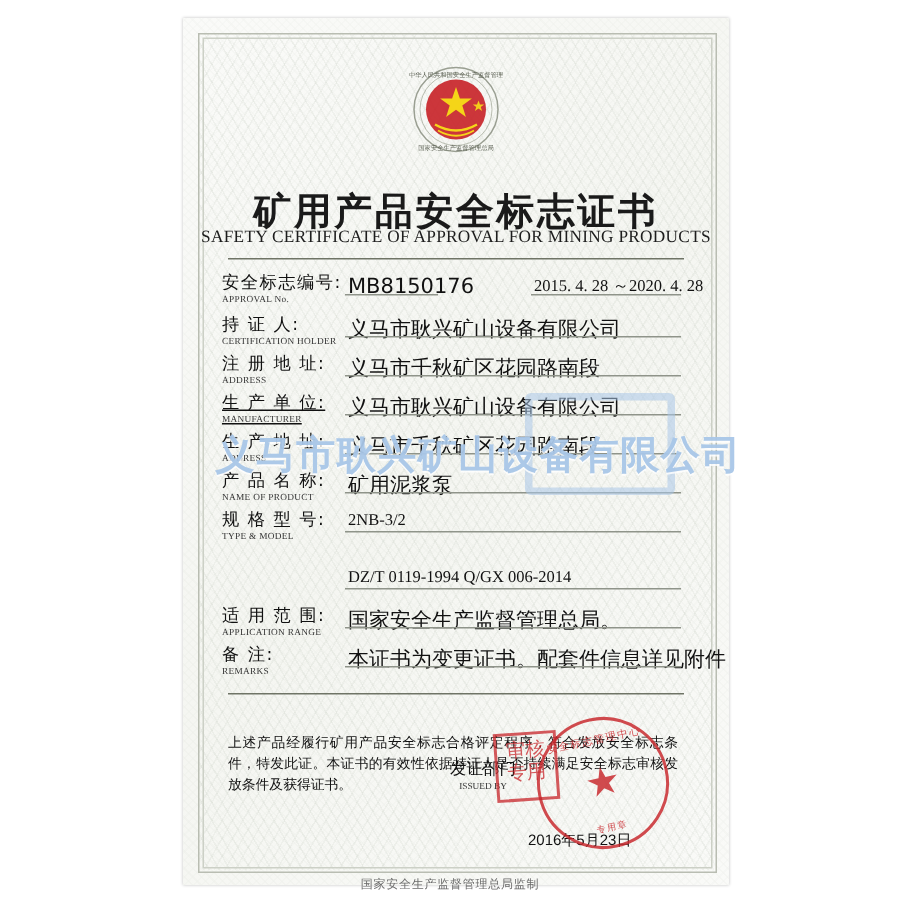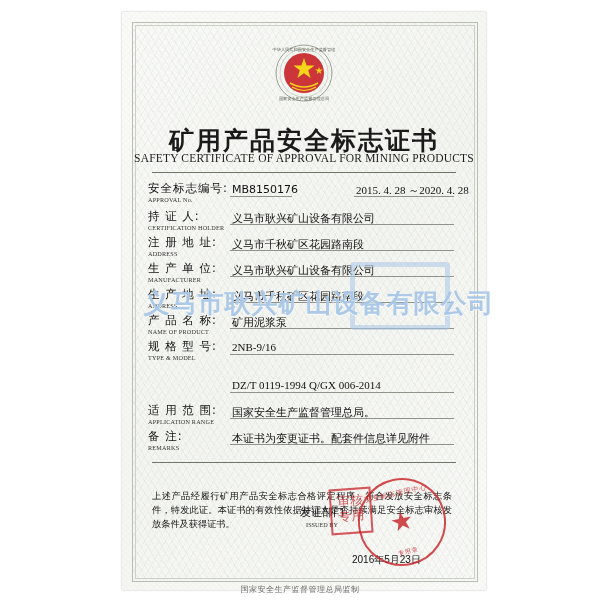--- a/index.html
+++ b/index.html
@@ -71,21 +71,21 @@
     display:block;line-height:13px;
   }
   .lbl-en{
     font-family:"Liberation Serif", serif;
     font-size:6.2px;letter-spacing:0.2px;color:#333;
     display:block;line-height:8px;margin-top:1px;
   }
   .val{
     position:absolute;
     font-family:"DejaVu Sans", sans-serif;
-    font-size:11px;color:#111;white-space:nowrap;
+    font-size:14px;color:#111;white-space:nowrap;
   }
   .val-serif{
     font-family:"Liberation Serif", serif;
     font-size:11px;
   }
 
   
   .uline{position:absolute;height:1px;background:#8f948a;}
 
   
@@ -216,21 +216,21 @@
   <div class="val" style="left:232px;top:211px;">义马市耿兴矿山设备有限公司</div>
   <div class="uline" style="left:230px;top:224px;width:224px;"></div>
 
   <div class="row" style="left:148px;top:236px;">
     <span class="lbl-cn">注 册 地 址:</span>
     <span class="lbl-en">ADDRESS</span>
   </div>
   <div class="val" style="left:232px;top:237px;">义马市千秋矿区花园路南段</div>
   <div class="uline" style="left:230px;top:250px;width:224px;"></div>
 
-  <div class="row" style="left:148px;top:262px;">
+  <div class="row" style="left:148px;top:262px;text-decoration:underline;">
     <span class="lbl-cn">生 产 单 位:</span>
     <span class="lbl-en">MANUFACTURER</span>
   </div>
   <div class="val" style="left:232px;top:263px;">义马市耿兴矿山设备有限公司</div>
   <div class="uline" style="left:230px;top:276px;width:224px;"></div>
 
   <div class="row" style="left:148px;top:288px;">
     <span class="lbl-cn">生 产 地 址:</span>
     <span class="lbl-en">ADDRESS</span>
   </div>
@@ -241,21 +241,21 @@
     <span class="lbl-cn">产 品 名 称:</span>
     <span class="lbl-en">NAME OF PRODUCT</span>
   </div>
   <div class="val" style="left:232px;top:315px;">矿用泥浆泵</div>
   <div class="uline" style="left:230px;top:328px;width:224px;"></div>
 
   <div class="row" style="left:148px;top:340px;">
     <span class="lbl-cn">规 格 型 号:</span>
     <span class="lbl-en">TYPE &amp; MODEL</span>
   </div>
-  <div class="val val-serif" style="left:232px;top:341px;">2NB-9/16</div>
+  <div class="val val-serif" style="left:232px;top:341px;">2NB-3/2</div>
   <div class="uline" style="left:230px;top:354px;width:224px;"></div>
 
   <div class="val val-serif" style="left:232px;top:379px;">DZ/T 0119-1994 Q/GX 006-2014</div>
   <div class="uline" style="left:230px;top:392px;width:224px;"></div>
 
   <div class="row" style="left:148px;top:404px;">
     <span class="lbl-cn">适 用 范 围:</span>
     <span class="lbl-en">APPLICATION RANGE</span>
   </div>
   <div class="val" style="left:232px;top:405px;">国家安全生产监督管理总局。</div>

